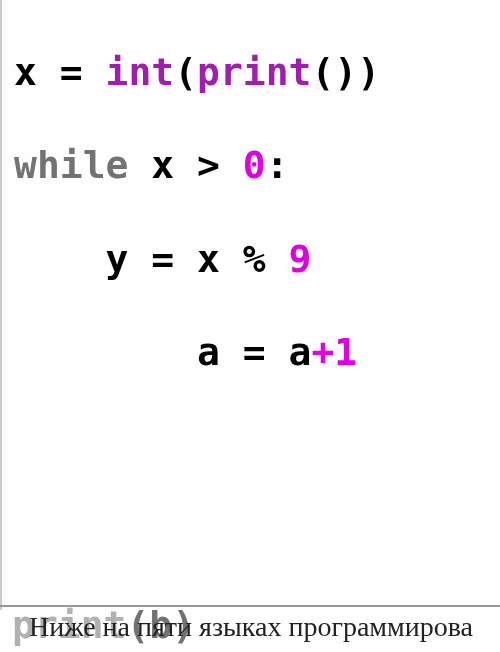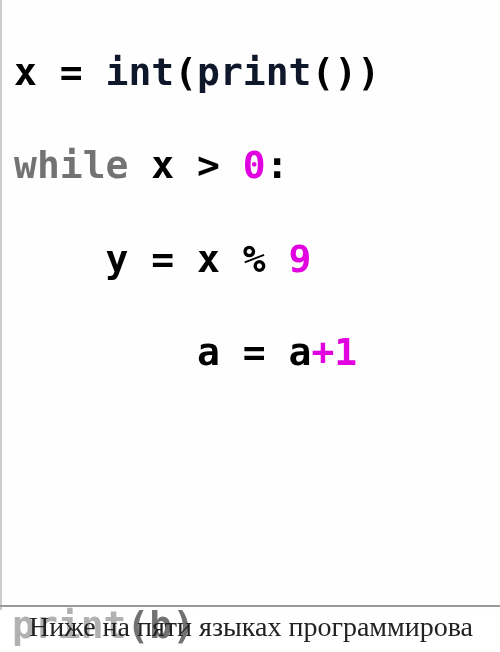--- a/index.html
+++ b/index.html
@@ -17,21 +17,21 @@
       overflow: hidden;
       position: relative;
     }
     .code-area {
       padding: 2px 0 0 12px;
       line-height: 1.23;
       border-left: 2px solid #ccc;
       white-space: pre;
       background: #fefefe;
     }
-    .t-int { color: #0f172a; }
+    .t-int { color: #a21caf; }
     .t-kw { color: #737373; font-weight: bold; }
     .t-num { color: #e000e0; }
     .t-op { color: #000000; }
     .t-id { color: #000000; }
     .divider {
       position: absolute;
       left: 0;
       right: 0;
       top: 605px;
       height: 2px;

